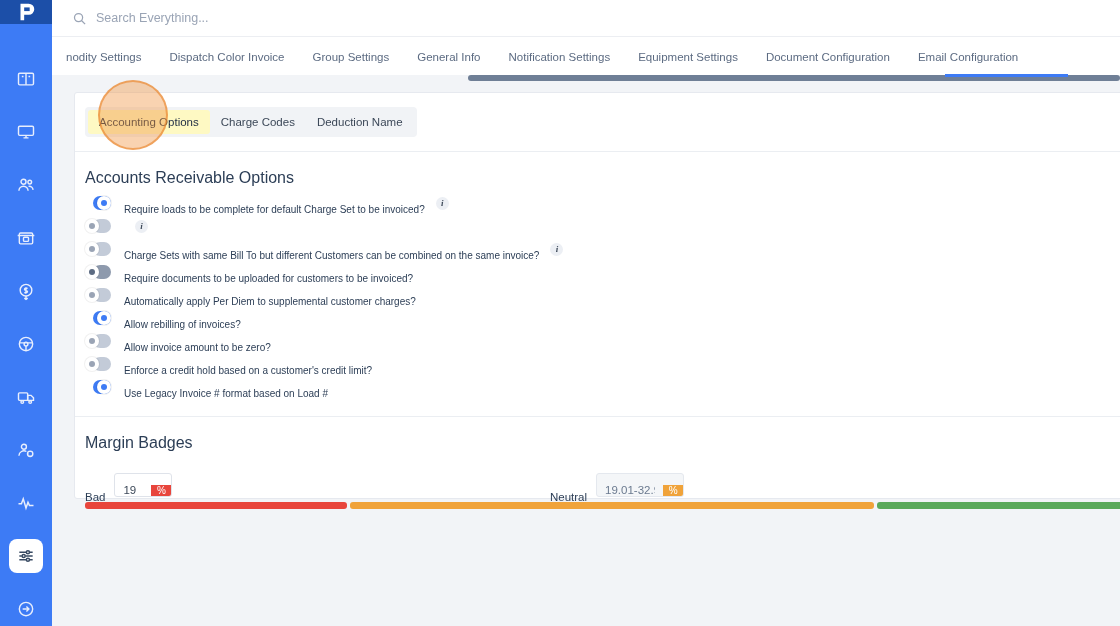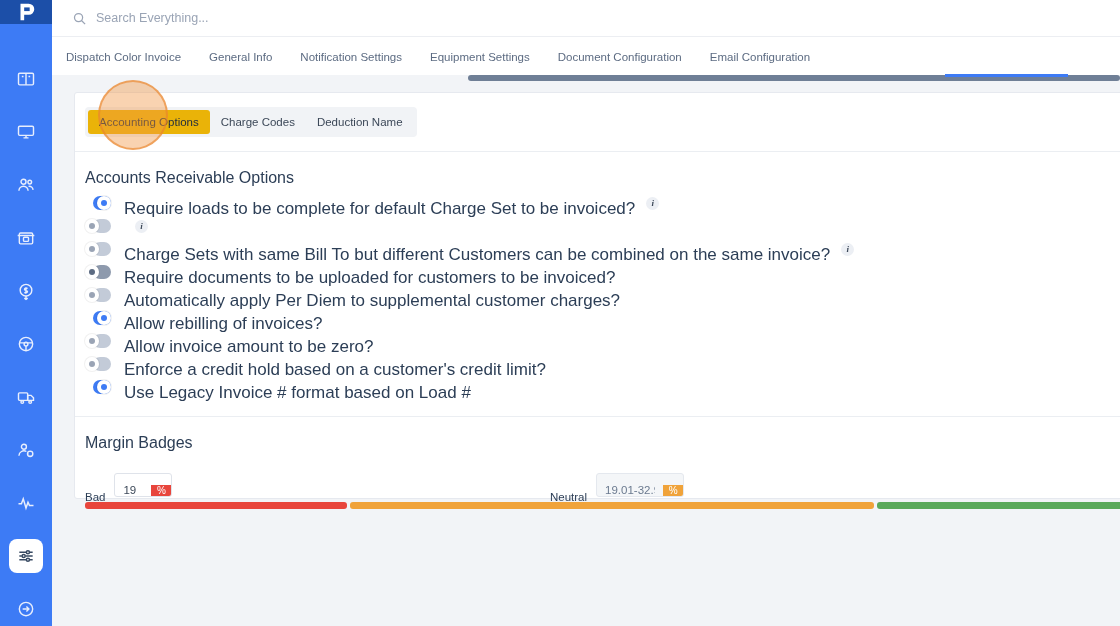--- a/index.html
+++ b/index.html
@@ -97,21 +97,21 @@
 
   .subtabs {
     display: inline-flex; align-items: center;
     background: #f1f3f6; border-radius: 4px;
     margin-left: 10px; padding: 3px;
   }
   .subtab {
     font-size: 11.5px; color: #3c4858;
     padding: 6px 11px; border-radius: 3px; cursor: pointer;
   }
-  .subtab.active { background: #eab308; color: #1b2a41; }
+  .subtab.active { background: #fef9c3; color: #1b2a41; }
 
   .card-divider { height: 1px; background: #ebeef2; margin-top: 14px; }
 
   .section-title {
     font-size: 16px; color: #2c3e56; font-weight: normal;
     margin: 17px 0 5px 10px;
   }
 
   .rows { margin-left: 10px; }
   .row { display: flex; align-items: center; height: 22px; margin-bottom: 1px; }
@@ -136,21 +136,21 @@
     content: ""; width: 6px; height: 6px; border-radius: 50%;
   }
   .toggle.on .track { background: #3d7bf5; }
   .toggle.on .knob { left: 12px; }
   .toggle.on .knob::after { background: #3d7bf5; }
   .toggle.off .track { background: #c3cbd8; }
   .toggle.off .knob::after { background: #9aa4b5; }
   .toggle.disabled .track { background: #8e9aad; }
   .toggle.disabled .knob::after { background: #5c6b82; }
 
-  .row-label { font-size: 17px; color: #2c3e56; margin-top: 12px; }
+  .row-label { font-size: 10px; color: #2c3e56; margin-top: 12px; }
 
   .info-icon {
     width: 13px; height: 13px; border-radius: 50%;
     background: #eceff4; color: #3c4858;
     font-size: 9px; font-weight: bold; font-style: italic;
     display: inline-flex; align-items: center; justify-content: center;
     margin-left: 11px; flex: 0 0 auto; cursor: pointer;
     font-family: "Liberation Serif", serif;
   }
 
@@ -310,21 +310,23 @@
     <div class="search-wrap">
       <svg class="search-icon" viewBox="0 0 24 24" fill="none" stroke="#9aa4b5" stroke-width="2">
         <circle cx="10.5" cy="10.5" r="6.5"></circle>
           <path d="M15.5 15.5L21 21"></path>
       </svg>
       <input class="search-input" type="text" placeholder="Search Everything..." style="">
     </div>
   </div>
 
   <div class="tabstrip">
+    <div class="tab">nodity Settings</div>
     <div class="tab">Dispatch Color Invoice</div>
+    <div class="tab">Group Settings</div>
     <div class="tab">General Info</div>
     <div class="tab">Notification Settings</div>
     <div class="tab">Equipment Settings</div>
     <div class="tab">Document Configuration</div>
     <div class="tab">Email Configuration</div>
 
   </div>
   <div class="scroll-track"></div>
   <div class="scroll-thumb"></div>
   <div class="tab-underline"></div>

